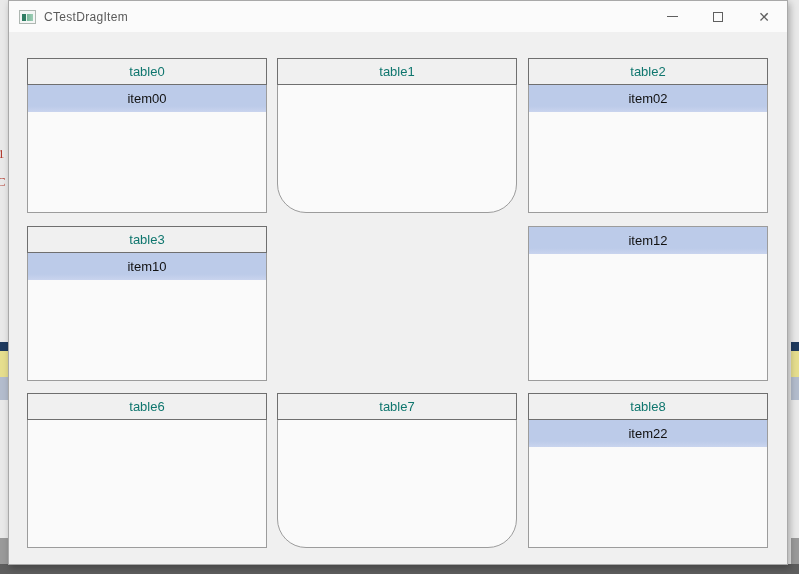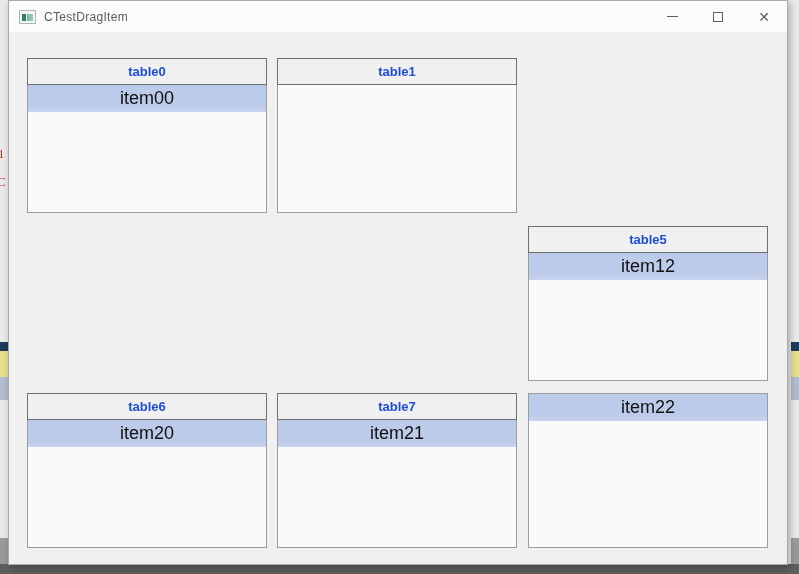--- a/index.html
+++ b/index.html
@@ -49,33 +49,33 @@
   .ctrl { width:46px; height:31px; display:flex; align-items:center; justify-content:center; cursor:default; }
   .glyph-min { width:11px; height:1px; background:#5F5F5F; }
   .glyph-max { width:10px; height:10px; border:1px solid #5F5F5F; background:transparent; }
   .glyph-close { font-size:14px; color:#5F5F5F; line-height:1; }
 
   
   .tbl {
     position:absolute; width:240px; height:155px;
     background:#FAFAFA; border:1px solid #9C9C9C;
   }
-  .c0 { left:18px; }  .c1 { left:268px; } .c2 { left:519px; }
+  .c0 { left:18px; }  .c1 { left:268px;border-radius:29px; } .c2 { left:519px; }
   .r0 { top:57px; }   .r1 { top:225px; }  .r2 { top:392px; }
   .thead {
     height:27px; margin:-1px -1px 0 -1px;
     background:#F0F0F0; border:1px solid #6F6F6F;
     text-align:center; line-height:25px;
-    font-size:13px; color:#1d4ed8;font-weight:bold;
+    font-size:13px; color:#0f766e;
   }
   .titem {
     height:27px;
     background:linear-gradient(#BCCBE9 0%, #BCCBE9 78%, #C9D4EE 100%);
     text-align:center; line-height:27px;
-    font-size:18px; color:#111111;
+    font-size:13px; color:#111111;
   }
   .tbody-empty { position:absolute; left:0; right:0; top:54px; bottom:0; }
 </style>
 </head>
 <body>
 
 <div class="backdrop">
   <div class="edge-strip left">
     <span class="frag f1">1</span>
     <span class="frag f2">C</span>
@@ -112,34 +112,42 @@
 
   <div class="tbl c0 r0">
     <div class="thead">table0</div>
     <div class="titem">item00</div>
     <div class="tbody-empty"></div>
   </div>
   <div class="tbl c1 r0">
     <div class="thead">table1</div>
     <div class="tbody-empty"></div>
   </div>
+  <div class="tbl c2 r0">
+    <div class="thead">table2</div>
+    <div class="titem">item02</div>
+    <div class="tbody-empty"></div>
+  </div>
 
+  <div class="tbl c0 r1">
+    <div class="thead">table3</div>
+    <div class="titem">item10</div>
+    <div class="tbody-empty"></div>
+  </div>
   <div class="tbl c2 r1">
-    <div class="thead">table5</div>
     <div class="titem">item12</div>
     <div class="tbody-empty"></div>
   </div>
 
   <div class="tbl c0 r2">
     <div class="thead">table6</div>
-    <div class="titem">item20</div>
     <div class="tbody-empty"></div>
   </div>
   <div class="tbl c1 r2">
     <div class="thead">table7</div>
-    <div class="titem">item21</div>
     <div class="tbody-empty"></div>
   </div>
   <div class="tbl c2 r2">
+    <div class="thead">table8</div>
     <div class="titem">item22</div>
     <div class="tbody-empty"></div>
   </div>
 </div>
 
 </body></html>

